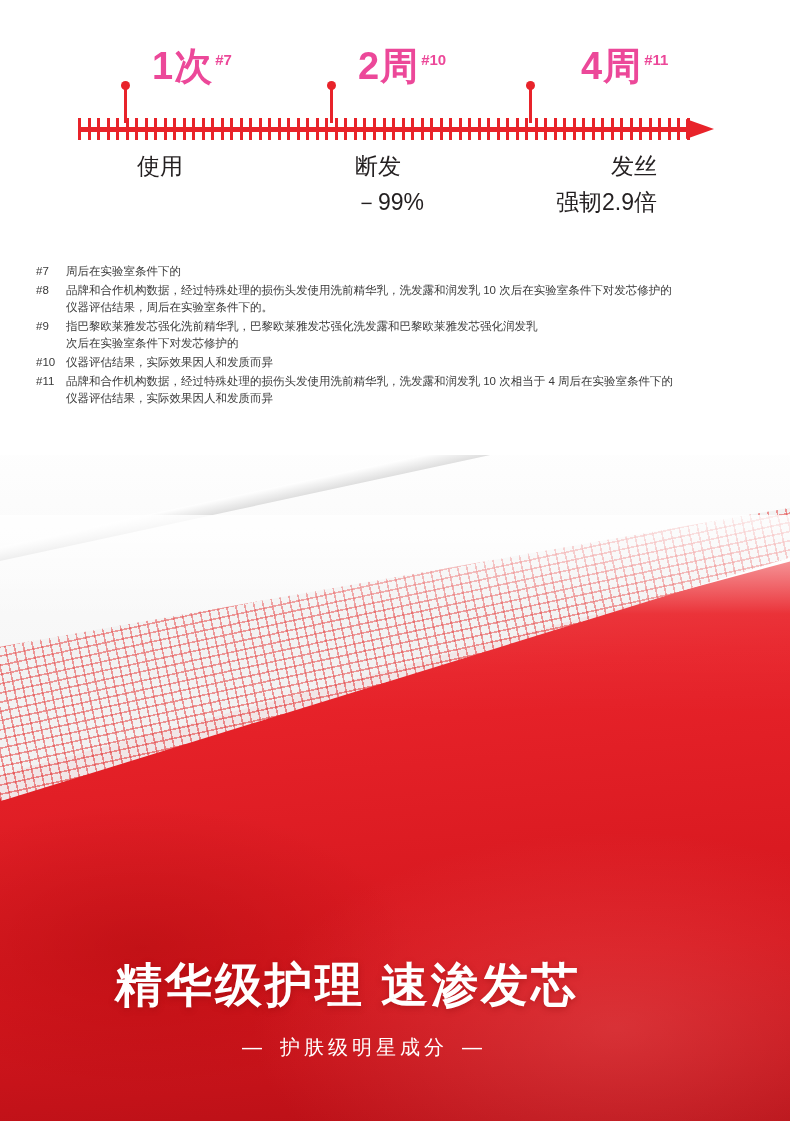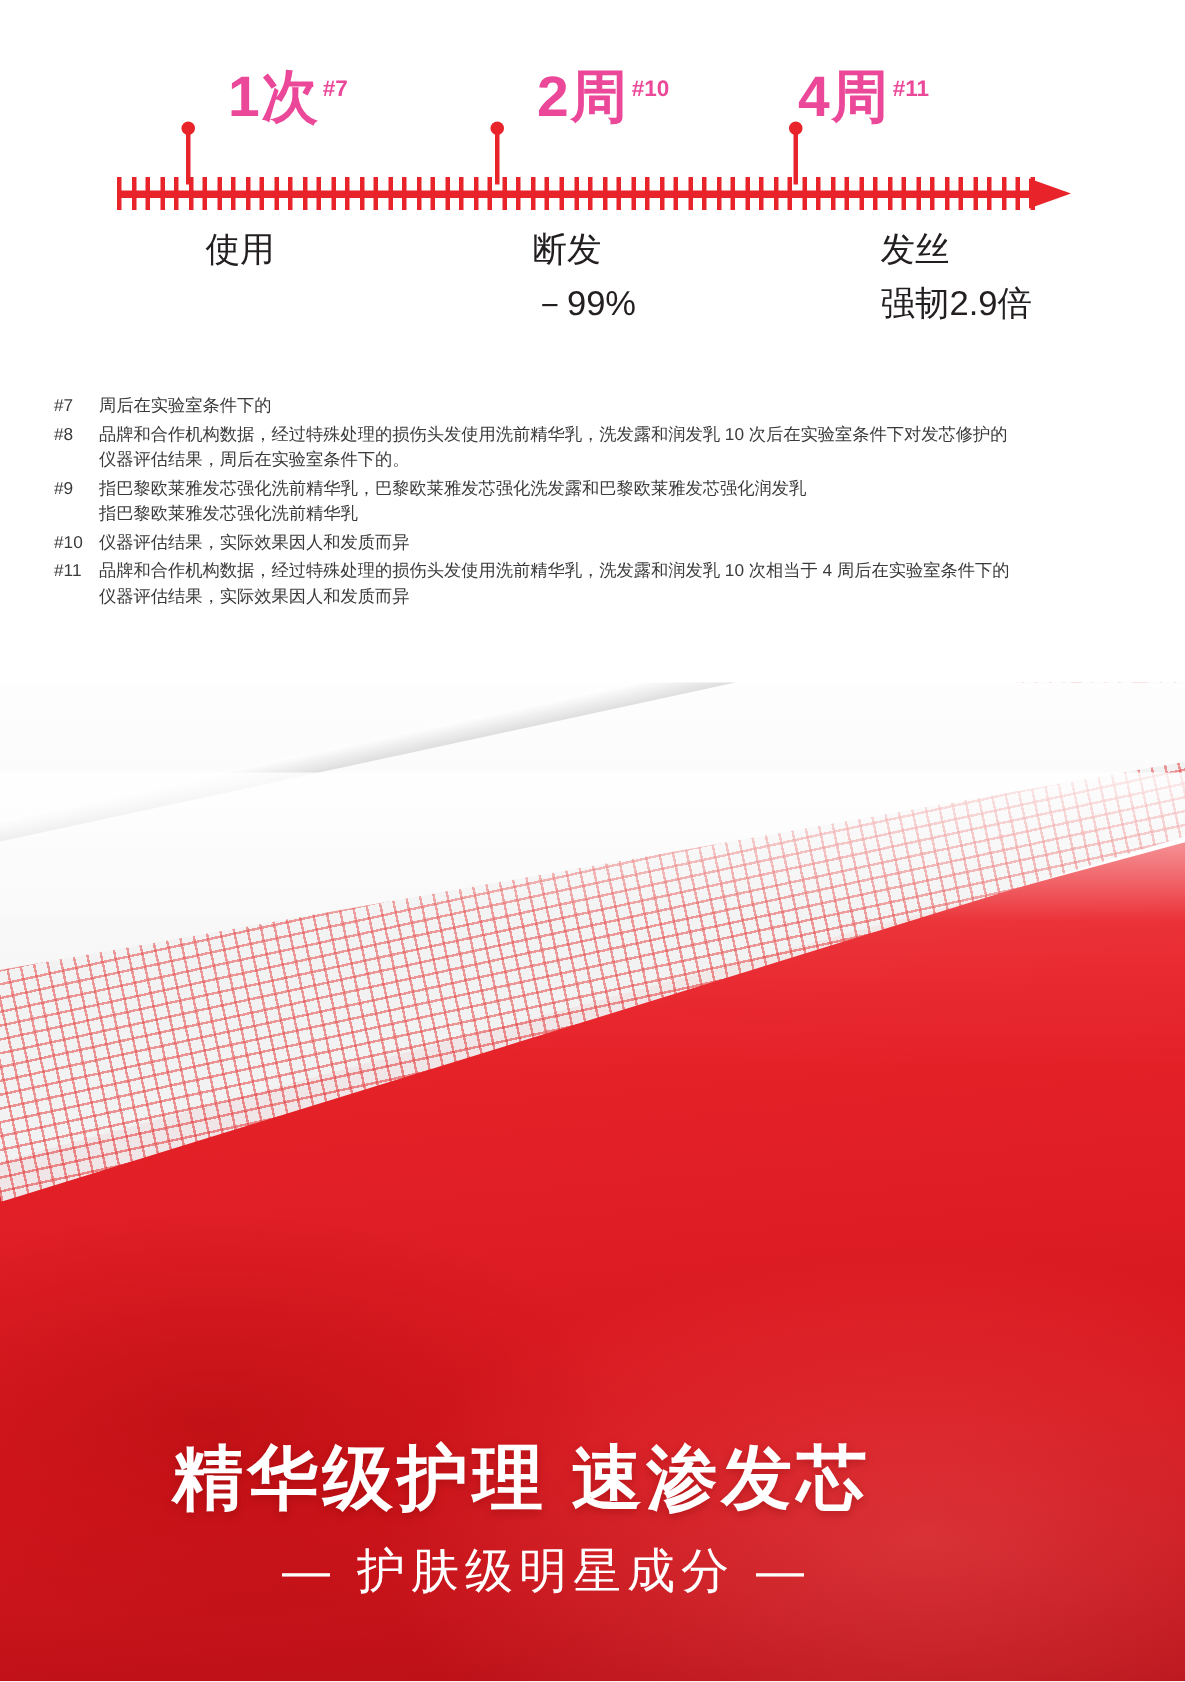--- a/index.html
+++ b/index.html
@@ -42,21 +42,21 @@
   }
   .milestone .sup {
     font-size: 15px;
     font-weight: bold;
     vertical-align: super;
     margin-left: 2px;
     letter-spacing: 0;
   }
   .m1 { left: 152px; top: 0; }
   .m2 { left: 358px; top: 0; }
-  .m3 { left: 532px; top: 0; }
+  .m3 { left: 581px; top: 0; }
 
   
   .tick-stem {
     position: absolute;
     width: 3px;
     background: #e8232a;
     top: 85px;
     height: 38px;
   }
   .tick-dot {
@@ -127,21 +127,21 @@
   .caption {
     position: absolute;
     color: #231f20;
     font-size: 23px;
     line-height: 36px;
     white-space: nowrap;
   }
   .caption .l2 { display: block; }
   .c1 { left: 137px; top: 0; }
   .c2 { left: 355px; top: 0; }
-  .c3 { left: 587px; top: 0; }
+  .c3 { left: 556px; top: 0; text-align: right; }
 
   
   .footnotes {
     position: absolute;
     top: 263px;
     left: 36px;
     width: 720px;
     font-size: 11.5px;
     line-height: 17px;
     color: #3a3a3a;
@@ -243,21 +243,21 @@
     color: #ffffff;
     font-size: 47px;
     font-weight: bold;
     letter-spacing: 3px;
     line-height: 60px;
     text-shadow: 0 2px 6px rgba(120,0,0,0.35);
   }
   .subline {
     margin-top: 16px;
     color: #ffffff;
-    font-size: 32px;
+    font-size: 20px;
     letter-spacing: 4px;
     line-height: 32px;
     margin-left: 32px;
   }
   .subline .dash {
     display: inline-block;
     margin: 0 14px;
     font-weight: 300;
   }
 </style>
@@ -383,21 +383,21 @@
     <div class="fn-num">#8</div>
     <div class="fn-body">
       <span>品牌和合作机构数据，经过特殊处理的损伤头发使用洗前精华乳，洗发露和润发乳 10 次后在实验室条件下对发芯修护的</span>
       <span class="line2">仪器评估结果，周后在实验室条件下的。</span>
     </div>
   </div>
   <div class="fn">
     <div class="fn-num">#9</div>
     <div class="fn-body">
       <span>指巴黎欧莱雅发芯强化洗前精华乳，巴黎欧莱雅发芯强化洗发露和巴黎欧莱雅发芯强化润发乳</span>
-      <span class="line2">指巴黎欧莱雅发芯强化洗前精华乳</span>
+      <span class="line2">次后在实验室条件下对发芯修护的</span>
     </div>
   </div>
   <div class="fn">
     <div class="fn-num">#10</div>
     <div class="fn-body">
       <span class="line2">仪器评估结果，实际效果因人和发质而异</span>
     </div>
   </div>
   <div class="fn">
     <div class="fn-num">#11</div>

